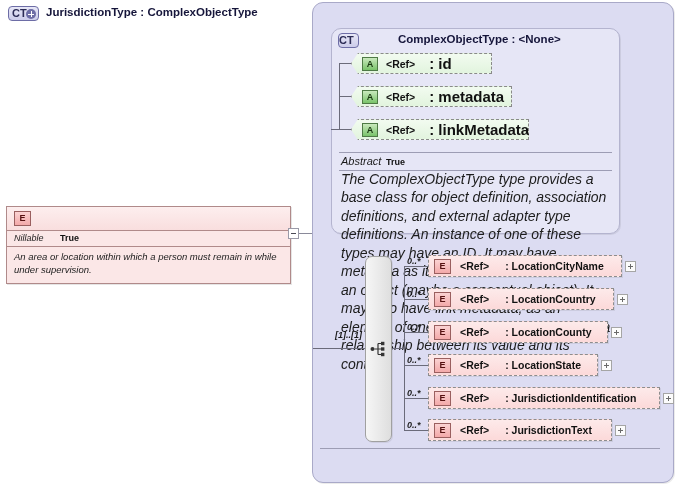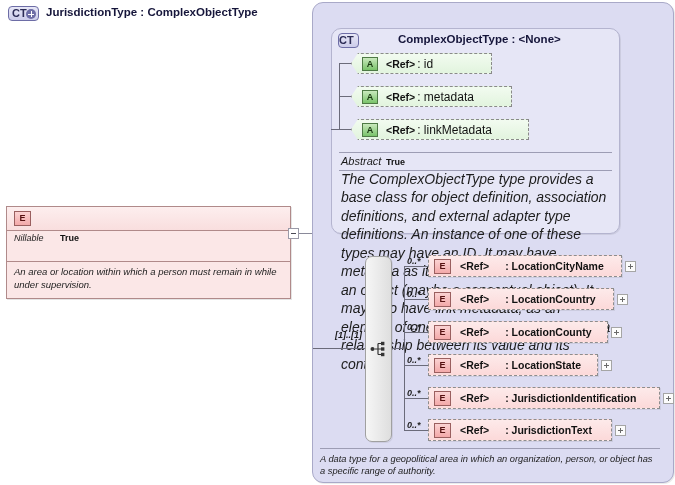--- a/index.html
+++ b/index.html
@@ -55,21 +55,21 @@
   #elem-box .title {
     margin-left: 9px;
     font-size: 12px;
     font-weight: bold;
     color: #111;
     white-space: nowrap;
   }
   #elem-box .prop-row {
     display: flex;
     align-items: baseline;
-    padding: 2px 6px 18px 7px;
+    padding: 2px 6px 3px 7px;
     border-bottom: 1px solid #b08a8a;
     background: #fbe7e7;
   }
   #elem-box .prop-key {
     font-size: 9px;
     font-style: italic;
     color: #222;
     width: 46px;
     flex: 0 0 auto;
   }
@@ -229,23 +229,23 @@
     flex: 0 0 auto;
   }
   .attr-ref {
     margin-left: 8px;
     font-size: 10.5px;
     font-weight: bold;
     color: #111;
     white-space: nowrap;
   }
   .attr-name {
-    margin-left: 2px;
-    font-size: 12px;
-    font-weight: normal;
+    margin-left: 14px;
+    font-size: 15px;
+    font-weight: bold;
     color: #111;
     white-space: nowrap;
   }
 
   
   .tree-v, .tree-h { background: #6b6b7a; }
 
   
   #abstract-row {
     left: 339px;
@@ -504,15 +504,14 @@
   <div class="abs branch-h" style="left:404px; top:430px; width:24px; height:1px;"></div>
   <div class="abs card" style="left:407px; top:420px;">0..*</div>
   <div class="abs el-row" style="left:428px; top:419px; width:184px;">
     <span class="badge-e">E</span>
     <span class="el-ref">&lt;Ref&gt;</span>
     <span class="el-name">: JurisdictionText</span>
   </div>
   <div class="abs plus-box" style="left:615px; top:425px;"></div>
 
   <div class="abs" id="panel-annot-sep"></div>
-  <div class="abs" id="panel-annot">A data type for a geopolitical area in which an organization, person, or object has a specific range of authority.</div>
 
 </div>
 
 </body></html>

